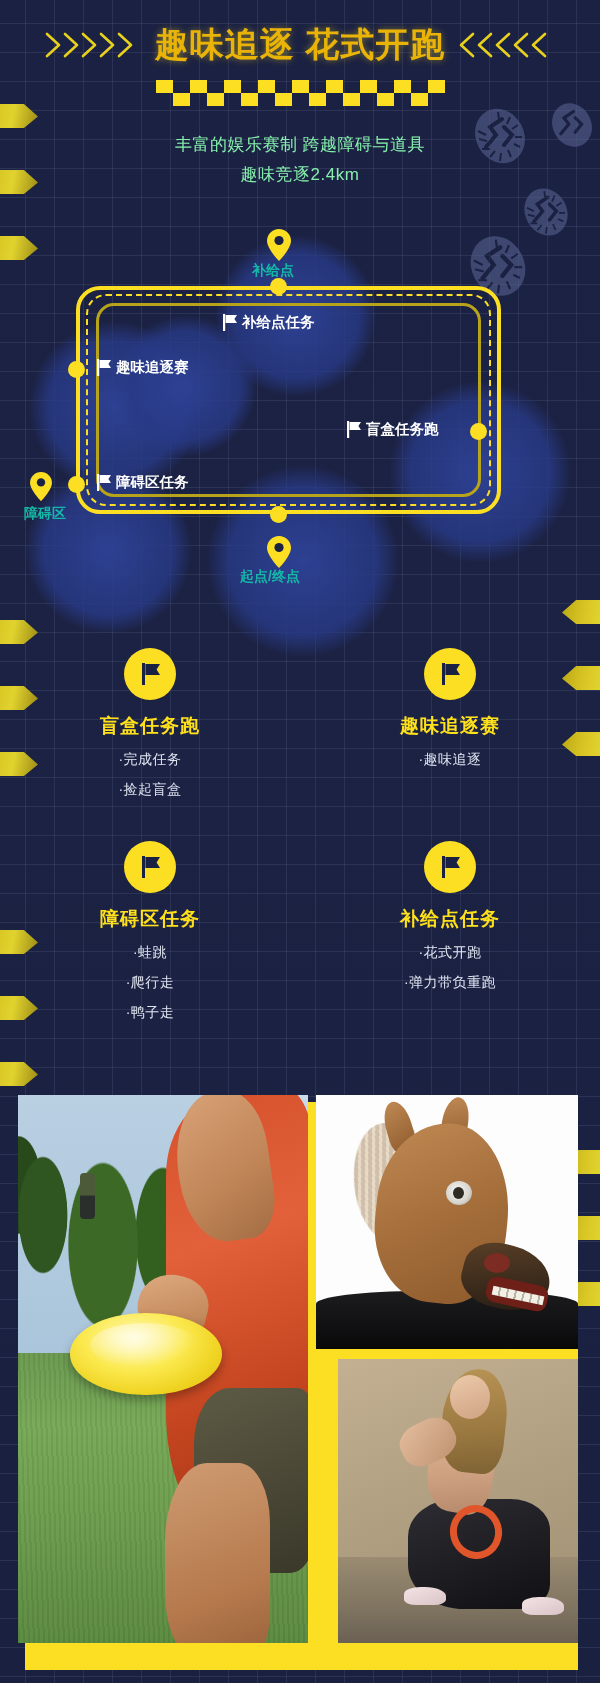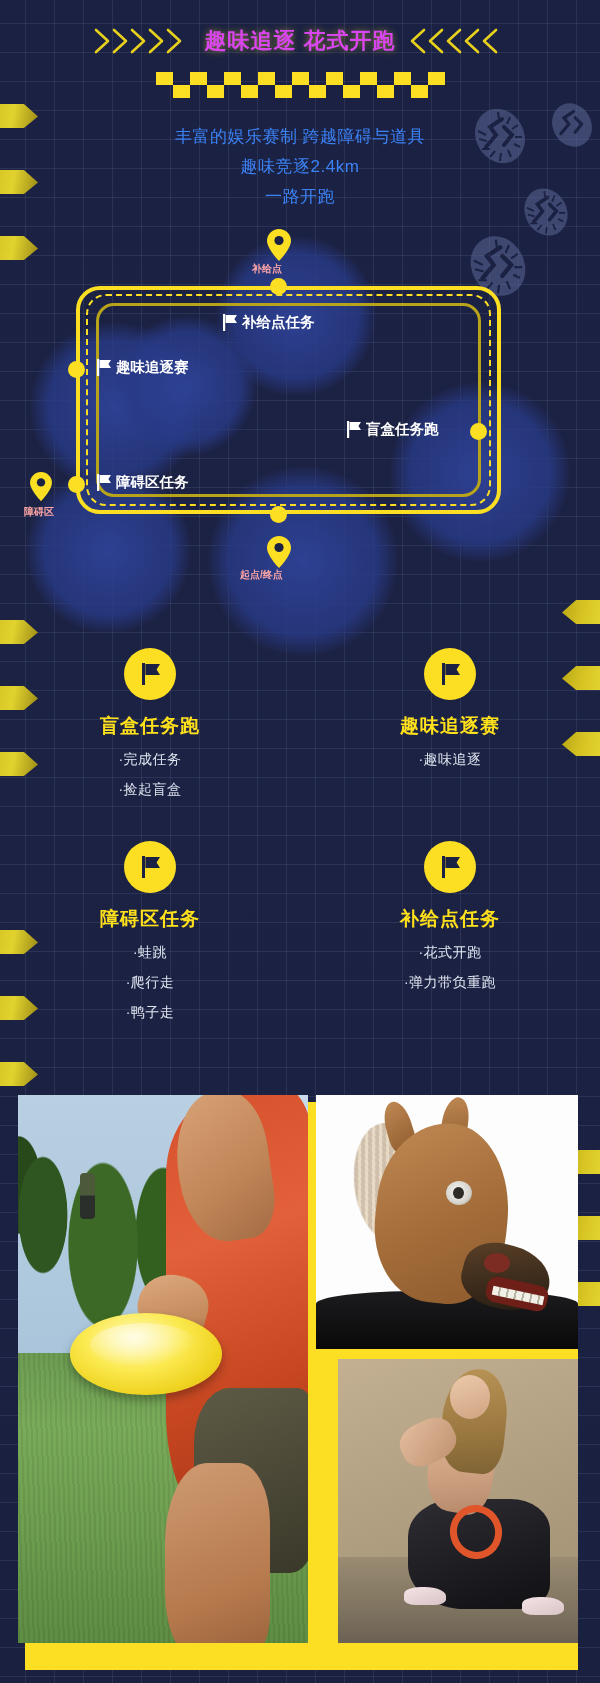--- a/index.html
+++ b/index.html
@@ -40,34 +40,34 @@
 
   
   .footprint { position:absolute; opacity:.55; pointer-events:none; }
 
   
   #header { position:absolute; left:0; top:0; width:600px; }
   #title-row { display:flex; align-items:center; justify-content:center; gap:12px; padding-top:22px; }
   .chev-group { display:flex; align-items:center; }
   .chev-group svg { display:block; }
   #main-title {
-    color:#d946ef; font-size:22px; font-weight:bold; letter-spacing:1px;
+    color:#eab308; font-size:34px; font-weight:bold; letter-spacing:1px;
     white-space:nowrap; text-shadow:0 0 7px rgba(255,225,27,.45);
   }
   #checker { display:flex; justify-content:center; margin-top:12px; height:26px; }
   #checker .ck { width:17px; height:13px; background:#fcdf23; }
   #checker .col { display:flex; flex-direction:column; }
   #checker .col .sp { width:17px; height:13px; }
 
-  #sub-lines { text-align:center; margin-top:24px; color:#3b82f6; font-size:17px; line-height:30px; }
+  #sub-lines { text-align:center; margin-top:24px; color:#86efac; font-size:17px; line-height:30px; }
   #sub-lines div { letter-spacing:.5px; }
 
   
   #route { position:absolute; left:0; top:228px; width:600px; height:410px; }
-  #route .pin-label { position:absolute; color:#fca5a5; font-size:10px; font-weight:bold; white-space:nowrap; }
+  #route .pin-label { position:absolute; color:#14b8a6; font-size:14px; font-weight:bold; white-space:nowrap; }
   #route .flag-label { position:absolute; display:flex; align-items:center; gap:4px;
     color:#ffffff; font-size:14.5px; font-weight:bold; white-space:nowrap; }
   #route .node { position:absolute; width:17px; height:17px; border-radius:50%; background:#fcdf23; }
   .track-outer { position:absolute; border:4px solid #fcdf23; border-radius:24px; }
   .track-inner { position:absolute; border:3px solid #b8a41b; border-radius:18px; }
   .track-dash  { position:absolute; border:2px dashed #fcdf23; border-radius:20px; }
   .pin { position:absolute; }
 
   
   #cards { position:absolute; left:0; top:648px; width:600px; }
@@ -337,21 +337,20 @@
       </div>
     <div class="col">
         <div class="ck"></div>
         <div class="sp"></div>
       </div>
   </div>
 
   <div id="sub-lines">
     <div>丰富的娱乐赛制  跨越障碍与道具</div>
     <div>趣味竞逐2.4km</div>
-    <div>一路开跑</div>
   </div>
 </div>
 
 <div id="route">
 
   <div class="track-outer" style="left:76px;top:58px;width:425px;height:228px;"></div>
   <div class="track-dash" style="left:86px;top:66px;width:405px;height:212px;"></div>
   <div class="track-inner" style="left:96px;top:75px;width:385px;height:194px;"></div>
 
   <div class="node" style="left:270px;top:50px;"></div>

